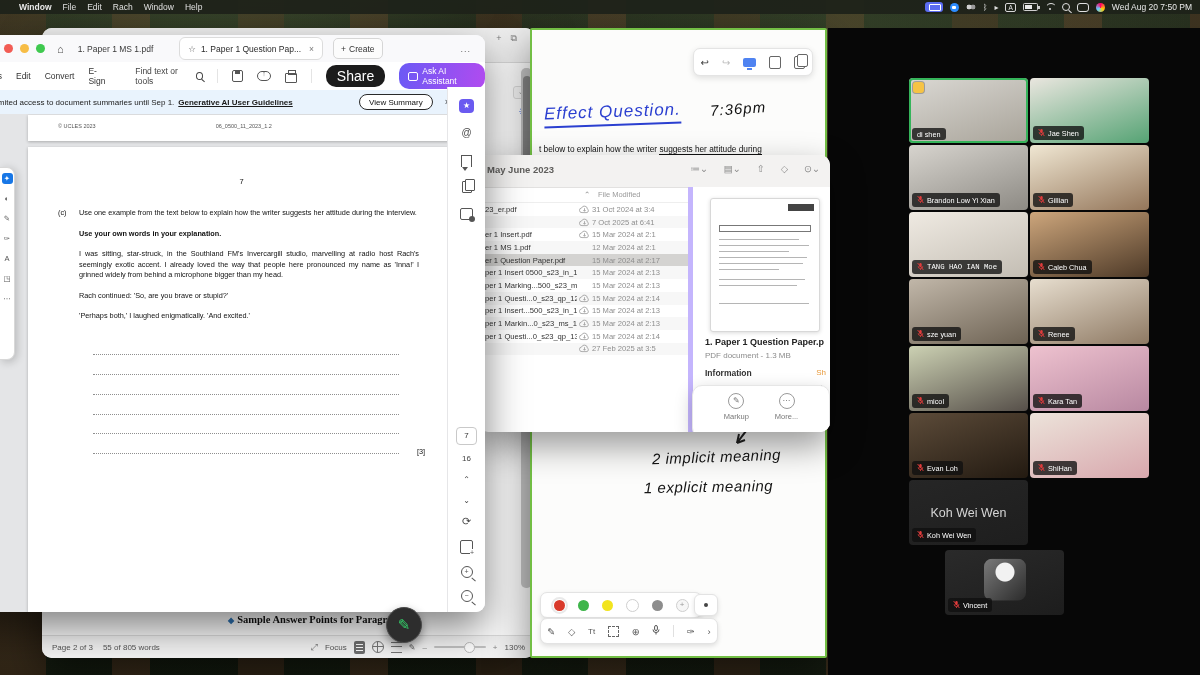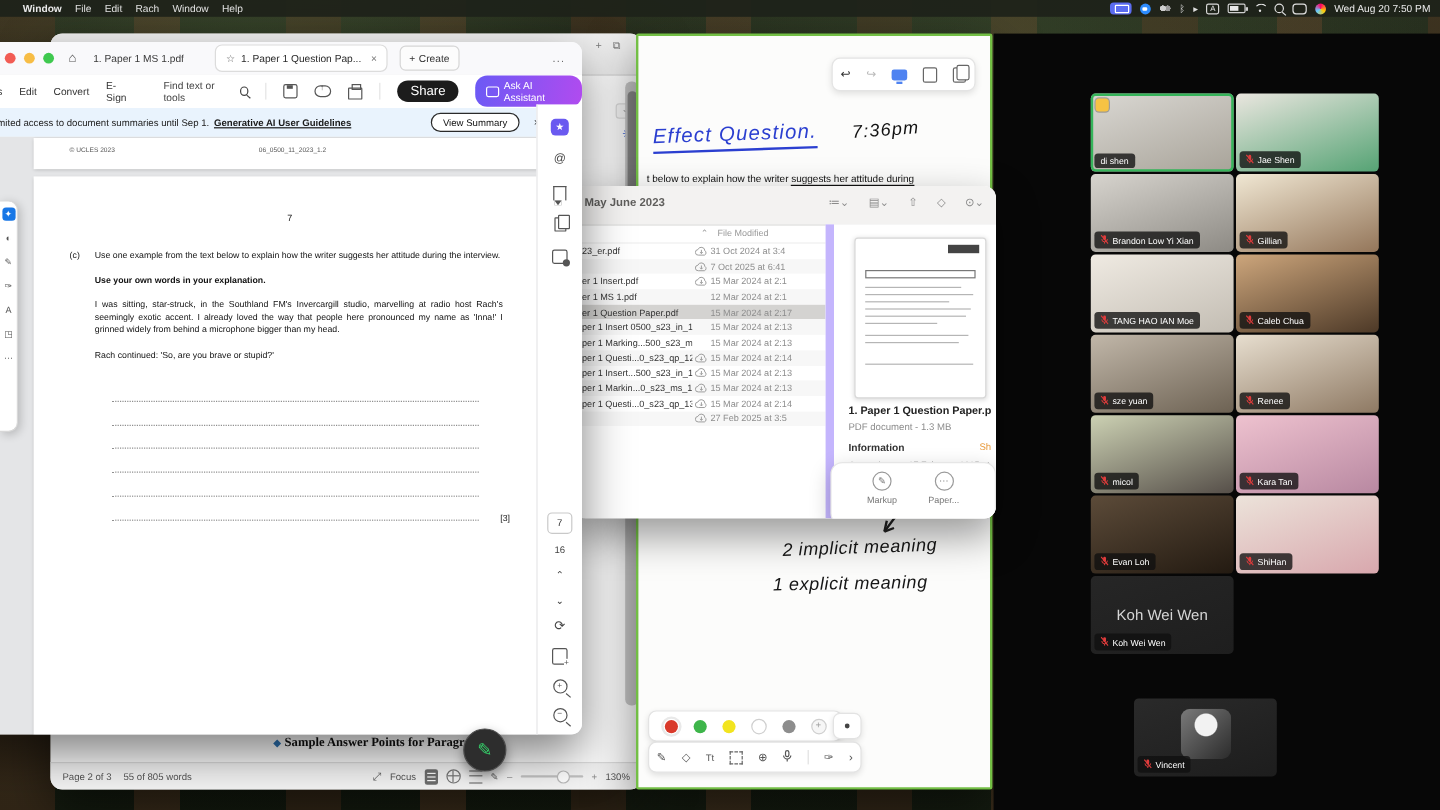--- a/index.html
+++ b/index.html
@@ -90,21 +90,21 @@
   .fd-header{position:absolute;top:32px;left:0;width:210px;height:15px;border-bottom:1px solid #eee;font-size:7.5px;color:#9a9a9a;}
   .fd-header .col{position:absolute;left:120px;top:3px;}
   .fd-header .sort{position:absolute;left:106px;top:3px;}
   .fd-list{position:absolute;top:48px;left:0;width:210px;}
   .frow{display:flex;align-items:center;height:12.7px;font-size:7.6px;color:#333;padding-left:7px;}
   .frow:nth-child(even){background:#f7f7f7;}
   .frow.sel{background:#d4d3d1;}
   .fname{width:92px;white-space:nowrap;overflow:hidden;}
   .fcloud{width:15px;display:flex;justify-content:center;}
   .fdate{color:#8e8e8e;white-space:nowrap;}
-  .fd-preview{position:absolute;top:32px;bottom:0;left:210px;right:0;border-left:7px solid #c4b5fd;background:#fff;}
+  .fd-preview{position:absolute;top:32px;bottom:0;left:210px;right:0;border-left:5px solid #c4b5fd;background:#fff;}
   .fd-thumb{position:absolute;left:17px;top:11px;width:108px;height:132px;background:#fff;border:1px solid #d8d8d8;border-radius:3px;box-shadow:0 1px 4px rgba(0,0,0,.15);overflow:hidden;}
   .fd-thumb .logo{position:absolute;right:5px;top:5px;width:26px;height:7px;background:#444;}
   .fd-thumb .bar{position:absolute;left:8px;right:8px;height:5px;border:1px solid #777;}
   .fd-thumb .ln{position:absolute;left:8px;height:1px;background:#b5b5b5;}
   .fd-pname{position:absolute;left:12px;top:150px;font-size:9px;font-weight:bold;color:#222;white-space:nowrap;overflow:hidden;width:130px;}
   .fd-pkind{position:absolute;left:12px;top:164px;font-size:8px;color:#8c8c8c;}
   .fd-pinfo{position:absolute;left:12px;top:181px;font-size:8.5px;font-weight:bold;color:#333;}
   .fd-show{position:absolute;right:4px;top:181px;font-size:8px;color:#e89a3c;}
   .fd-created{position:absolute;left:12px;top:196px;font-size:7.5px;color:#9a9a9a;}
   .fd-createdv{position:absolute;left:62px;top:196px;font-size:7.5px;color:#6f6f6f;white-space:nowrap;}
@@ -129,21 +129,21 @@
   .ac-find{display:flex;align-items:center;gap:5px;margin-left:10px;color:#444;}
   .mag{width:6px;height:6px;border:1.2px solid #444;border-radius:50%;position:relative;display:inline-block;}
   .mag:after{content:"";position:absolute;right:-3px;bottom:-2px;width:4px;height:1.3px;background:#444;transform:rotate(40deg);}
   .ac-divider{width:1px;height:14px;background:#e4e4e4;}
   .ic-save{width:10px;height:10px;border:1px solid #555;border-radius:2px;position:relative;}
   .ic-save:after{content:"";position:absolute;left:2px;top:0;width:5px;height:3px;background:#555;}
   .ic-cloudup{width:13px;height:8px;background:#fff;border:1px solid #555;border-radius:5px;position:relative;}
   .ic-cloudup:after{content:"↑";position:absolute;left:4px;top:-2px;font-size:7px;color:#555;}
   .ic-print{width:11px;height:8px;border:1px solid #555;border-radius:1px;position:relative;margin-top:3px;}
   .ic-print:before{content:"";position:absolute;left:2px;top:-4px;width:6px;height:3px;border:1px solid #555;}
-  .pill-share{background:#1c1c1c;color:#fff;border-radius:10px;padding:3px 11px;font-size:11px;}
+  .pill-share{background:#1c1c1c;color:#fff;border-radius:10px;padding:3px 11px;font-size:14px;}
   .pill-ai{background:linear-gradient(100deg,#6b5af5,#b14bef);color:#fff;border-radius:10px;padding:3px 9px;font-size:8.5px;display:flex;align-items:center;gap:4px;}
   .pill-ai .bub{width:9px;height:7px;border:1px solid #fff;border-radius:2px;position:relative;font-size:5px;line-height:6px;text-align:center;}
   .ac-banner{position:absolute;top:55px;left:0;width:474px;height:24px;background:#e9f3fd;display:flex;align-items:center;font-size:8px;color:#222;gap:4px;padding-left:10px;}
   .ac-banner .link{text-decoration:underline;font-weight:bold;color:#1a1a1a;}
   .ac-banner .vs{margin-left:auto;border:1px solid #2a2a2a;border-radius:10px;padding:2.5px 9px;font-size:8px;background:#fff;color:#111;}
   .ac-banner .bx{margin:0 8px;color:#333;font-size:9px;}
   .ac-doc{position:absolute;top:79px;left:0;right:37px;bottom:0;background:#e4e5e7;overflow:hidden;}
   .page{position:absolute;left:54px;width:427px;background:#fff;box-shadow:0 1px 3px rgba(0,0,0,.25);}
   .page1{top:1px;height:26px;}
   .pg-footer{position:absolute;top:8px;left:30px;right:20px;display:flex;font-size:5.5px;color:#555;}
@@ -185,21 +185,21 @@
   .fab .pen{color:#35d06a;font-size:15px;transform:rotate(0deg);}
   
   #zoompanel{position:absolute;left:828px;top:28px;width:372px;height:647px;background:#070707;z-index:15;}
   .zgrid{position:absolute;left:57px;top:50px;width:240px;display:grid;grid-template-columns:119px 119px;grid-auto-rows:65px;gap:2px;padding-left:24px;}
   .tile{position:relative;border-radius:4px;overflow:hidden;background:#222;}
   .tile.active{outline:2px solid #35b45a;outline-offset:-2px;}
   .tile .pill{position:absolute;left:3px;bottom:3px;background:rgba(16,16,16,.78);color:#fff;font-size:7.3px;padding:1.5px 5px;border-radius:3px;display:flex;align-items:center;gap:3px;white-space:nowrap;max-width:108px;overflow:hidden;}
   .tile .bigname{position:absolute;inset:0;display:flex;align-items:center;justify-content:center;color:#d6d6d6;font-size:12.5px;}
   .tile .hand{position:absolute;left:4px;top:4px;width:11px;height:11px;background:#f6c344;border-radius:3px;box-shadow:0 0 0 1px rgba(0,0,0,.25);}
   .tile .avatar{position:absolute;left:50%;top:50%;transform:translate(-50%,-58%);width:42px;height:42px;border-radius:8px;background:radial-gradient(circle at 50% 32%,#f2f2f2 0 9px,rgba(0,0,0,0) 10px),linear-gradient(135deg,#7a7a7a,#2b2b2b);}
-  .vincent-row{position:absolute;left:117px;top:522px;width:119px;height:65px;margin-top:32px;}
+  .vincent-row{position:absolute;left:117px;top:522px;width:119px;height:65px;}
 </style>
 </head>
 <body>
 
 <div class="screen">
   <div class="wallpaper"></div>
 
   <div class="menubar">
     <span class="apple"></span>
     <span class="app">Window</span>
@@ -439,21 +439,21 @@
       <div class="fd-created">Created</div>
       <div class="fd-createdv">27 February 2025 at</div>
     </div>
     <div class="fd-popover">
       <div class="fd-act">
           <span class="cir">✎</span>
           <span>Markup</span>
         </div>
       <div class="fd-act">
           <span class="cir">⋯</span>
-          <span>Paper...</span>
+          <span>More...</span>
         </div>
     </div>
   </div>
 
   <div class="win" id="acrobat">
     <div class="ac-titlebar">
       <span class="tl r"></span>
       <span class="tl y"></span>
       <span class="tl g"></span>
       <span class="ac-home">⌂</span>
@@ -504,20 +504,21 @@
       </div>
       <div class="page page2">
         <div class="p2-num">7</div>
         <div class="p2-q">
             <span class="lbl">(c)</span>
             <span>Use one example from the text below to explain how the writer suggests her attitude during the interview.</span>
           </div>
         <div class="p2-bold">Use your own words in your explanation.</div>
         <div class="p2-para">I was sitting, star-struck, in the Southland FM's Invercargill studio, marvelling at radio host Rach's seemingly exotic accent. I already loved the way that people here pronounced my name as 'Inna!' I grinned widely from behind a microphone bigger than my head.</div>
         <div class="p2-line">Rach continued: 'So, are you brave or stupid?'</div>
+        <div class="p2-line">'Perhaps both,' I laughed enigmatically. 'And excited.'</div>
         <div class="p2-answers">
             <div class="ansline"></div>
             <div class="ansline"></div>
             <div class="ansline"></div>
             <div class="ansline"></div>
             <div class="ansline"></div>
             <div class="ansline">
               <span class="marks">[3]</span>
             </div>
           </div>
@@ -586,21 +587,21 @@
         <div class="tile" style="background: linear-gradient(160deg, rgb(240, 231, 211), rgb(148, 118, 90));">
           <span class="pill">
             <span><svg width="7" height="9" viewBox="0 0 12 14">
                 <rect x="4" y="1" width="4" height="7" rx="2" fill="#e03c3c"></rect>
                 <path d="M2 6.5a4 4 0 0 0 8 0M6 10.5v2.5" fill="none" stroke="#e03c3c" stroke-width="1.4"></path>
                 <line x1="1" y1="1" x2="11" y2="13" stroke="#e03c3c" stroke-width="1.6"></line>
               </svg></span>
             <span>Gillian</span>
           </span>
         </div>
-        <div class="tile" style="background: linear-gradient(160deg, rgb(239, 234, 226), rgb(195, 189, 179));">
+        <div class="tile" style="background: linear-gradient(160deg, rgb(239, 234, 226), rgb(195, 189, 179)); font-family: Liberation Mono, monospace;">
           <span class="pill">
             <span><svg width="7" height="9" viewBox="0 0 12 14">
                 <rect x="4" y="1" width="4" height="7" rx="2" fill="#e03c3c"></rect>
                 <path d="M2 6.5a4 4 0 0 0 8 0M6 10.5v2.5" fill="none" stroke="#e03c3c" stroke-width="1.4"></path>
                 <line x1="1" y1="1" x2="11" y2="13" stroke="#e03c3c" stroke-width="1.6"></line>
               </svg></span>
             <span>TANG HAO IAN Moe</span>
           </span>
         </div>
         <div class="tile" style="background: linear-gradient(160deg, rgb(205, 166, 124), rgb(77, 57, 39));">

